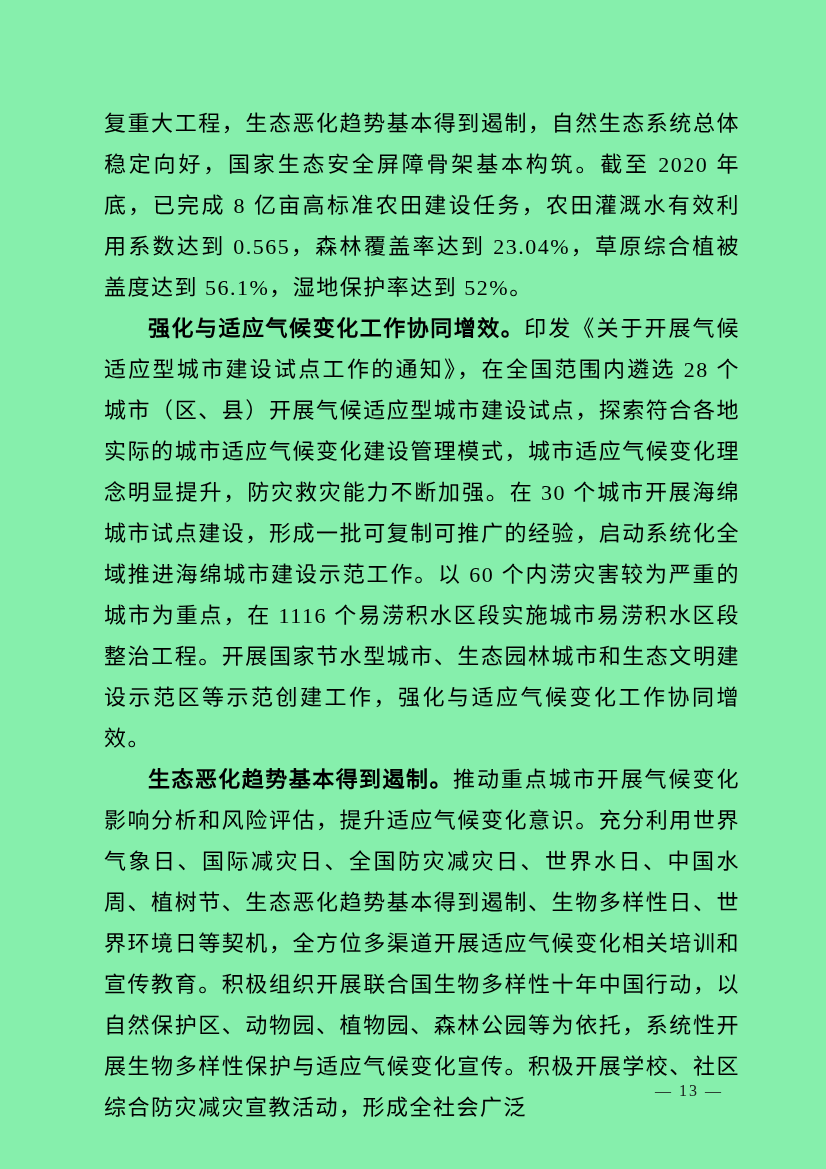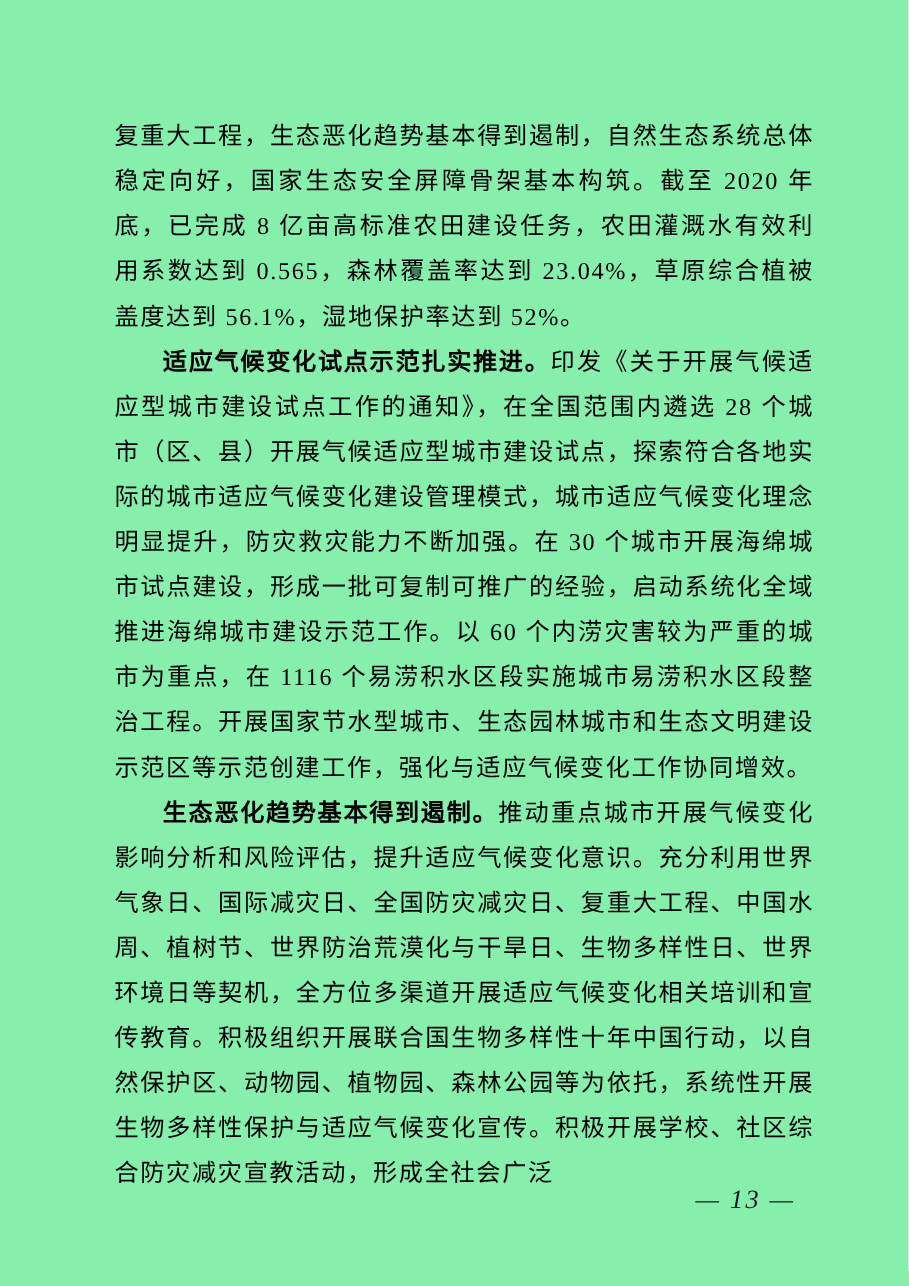--- a/index.html
+++ b/index.html
@@ -36,40 +36,39 @@
   }
   .lead {
     font-weight: bold;
     font-family: "Liberation Sans", "DejaVu Sans", sans-serif;
     letter-spacing: 1px;
   }
   .footer {
     position: absolute;
     top: 1078px;
     right: 103px;
-    font-size: 24px;
+    font-size: 16px;
     line-height: 26px;
     letter-spacing: 2px;
     color: #1a1a1a;
     font-family: "Liberation Serif", "DejaVu Serif", serif;
-    font-style: italic;
   }
 </style>
 </head>
 <body>
 
 <div class="page">
 
   <div class="text-block">
 
     <p><span class="lead"></span><span>复重大工程，生态恶化趋势基本得到遏制，自然生态系统总体稳定向好，国家生态安全屏障骨架基本构筑。截至 2020 年底，已完成 8 亿亩高标准农田建设任务，农田灌溉水有效利用系数达到 0.565，森林覆盖率达到 23.04%，草原综合植被盖度达到 56.1%，湿地保护率达到 52%。</span></p>
 
-    <p class="indented"><span class="lead">适应气候变化试点示范扎实推进。</span><span>印发《关于开展气候适应型城市建设试点工作的通知》，在全国范围内遴选 28 个城市（区、县）开展气候适应型城市建设试点，探索符合各地实际的城市适应气候变化建设管理模式，城市适应气候变化理念明显提升，防灾救灾能力不断加强。在 30 个城市开展海绵城市试点建设，形成一批可复制可推广的经验，启动系统化全域推进海绵城市建设示范工作。以 60 个内涝灾害较为严重的城市为重点，在 1116 个易涝积水区段实施城市易涝积水区段整治工程。开展国家节水型城市、生态园林城市和生态文明建设示范区等示范创建工作，强化与适应气候变化工作协同增效。</span></p>
+    <p class="indented"><span class="lead">强化与适应气候变化工作协同增效。</span><span>印发《关于开展气候适应型城市建设试点工作的通知》，在全国范围内遴选 28 个城市（区、县）开展气候适应型城市建设试点，探索符合各地实际的城市适应气候变化建设管理模式，城市适应气候变化理念明显提升，防灾救灾能力不断加强。在 30 个城市开展海绵城市试点建设，形成一批可复制可推广的经验，启动系统化全域推进海绵城市建设示范工作。以 60 个内涝灾害较为严重的城市为重点，在 1116 个易涝积水区段实施城市易涝积水区段整治工程。开展国家节水型城市、生态园林城市和生态文明建设示范区等示范创建工作，强化与适应气候变化工作协同增效。</span></p>
 
-    <p class="indented"><span class="lead">生态恶化趋势基本得到遏制。</span><span>推动重点城市开展气候变化影响分析和风险评估，提升适应气候变化意识。充分利用世界气象日、国际减灾日、全国防灾减灾日、复重大工程、中国水周、植树节、世界防治荒漠化与干旱日、生物多样性日、世界环境日等契机，全方位多渠道开展适应气候变化相关培训和宣传教育。积极组织开展联合国生物多样性十年中国行动，以自然保护区、动物园、植物园、森林公园等为依托，系统性开展生物多样性保护与适应气候变化宣传。积极开展学校、社区综合防灾减灾宣教活动，形成全社会广泛</span></p>
+    <p class="indented"><span class="lead">生态恶化趋势基本得到遏制。</span><span>推动重点城市开展气候变化影响分析和风险评估，提升适应气候变化意识。充分利用世界气象日、国际减灾日、全国防灾减灾日、世界水日、中国水周、植树节、生态恶化趋势基本得到遏制、生物多样性日、世界环境日等契机，全方位多渠道开展适应气候变化相关培训和宣传教育。积极组织开展联合国生物多样性十年中国行动，以自然保护区、动物园、植物园、森林公园等为依托，系统性开展生物多样性保护与适应气候变化宣传。积极开展学校、社区综合防灾减灾宣教活动，形成全社会广泛</span></p>
 
   </div>
 
   <div class="footer">
     <span>— 13 —</span>
   </div>
 
 </div>
 
 </body></html>

